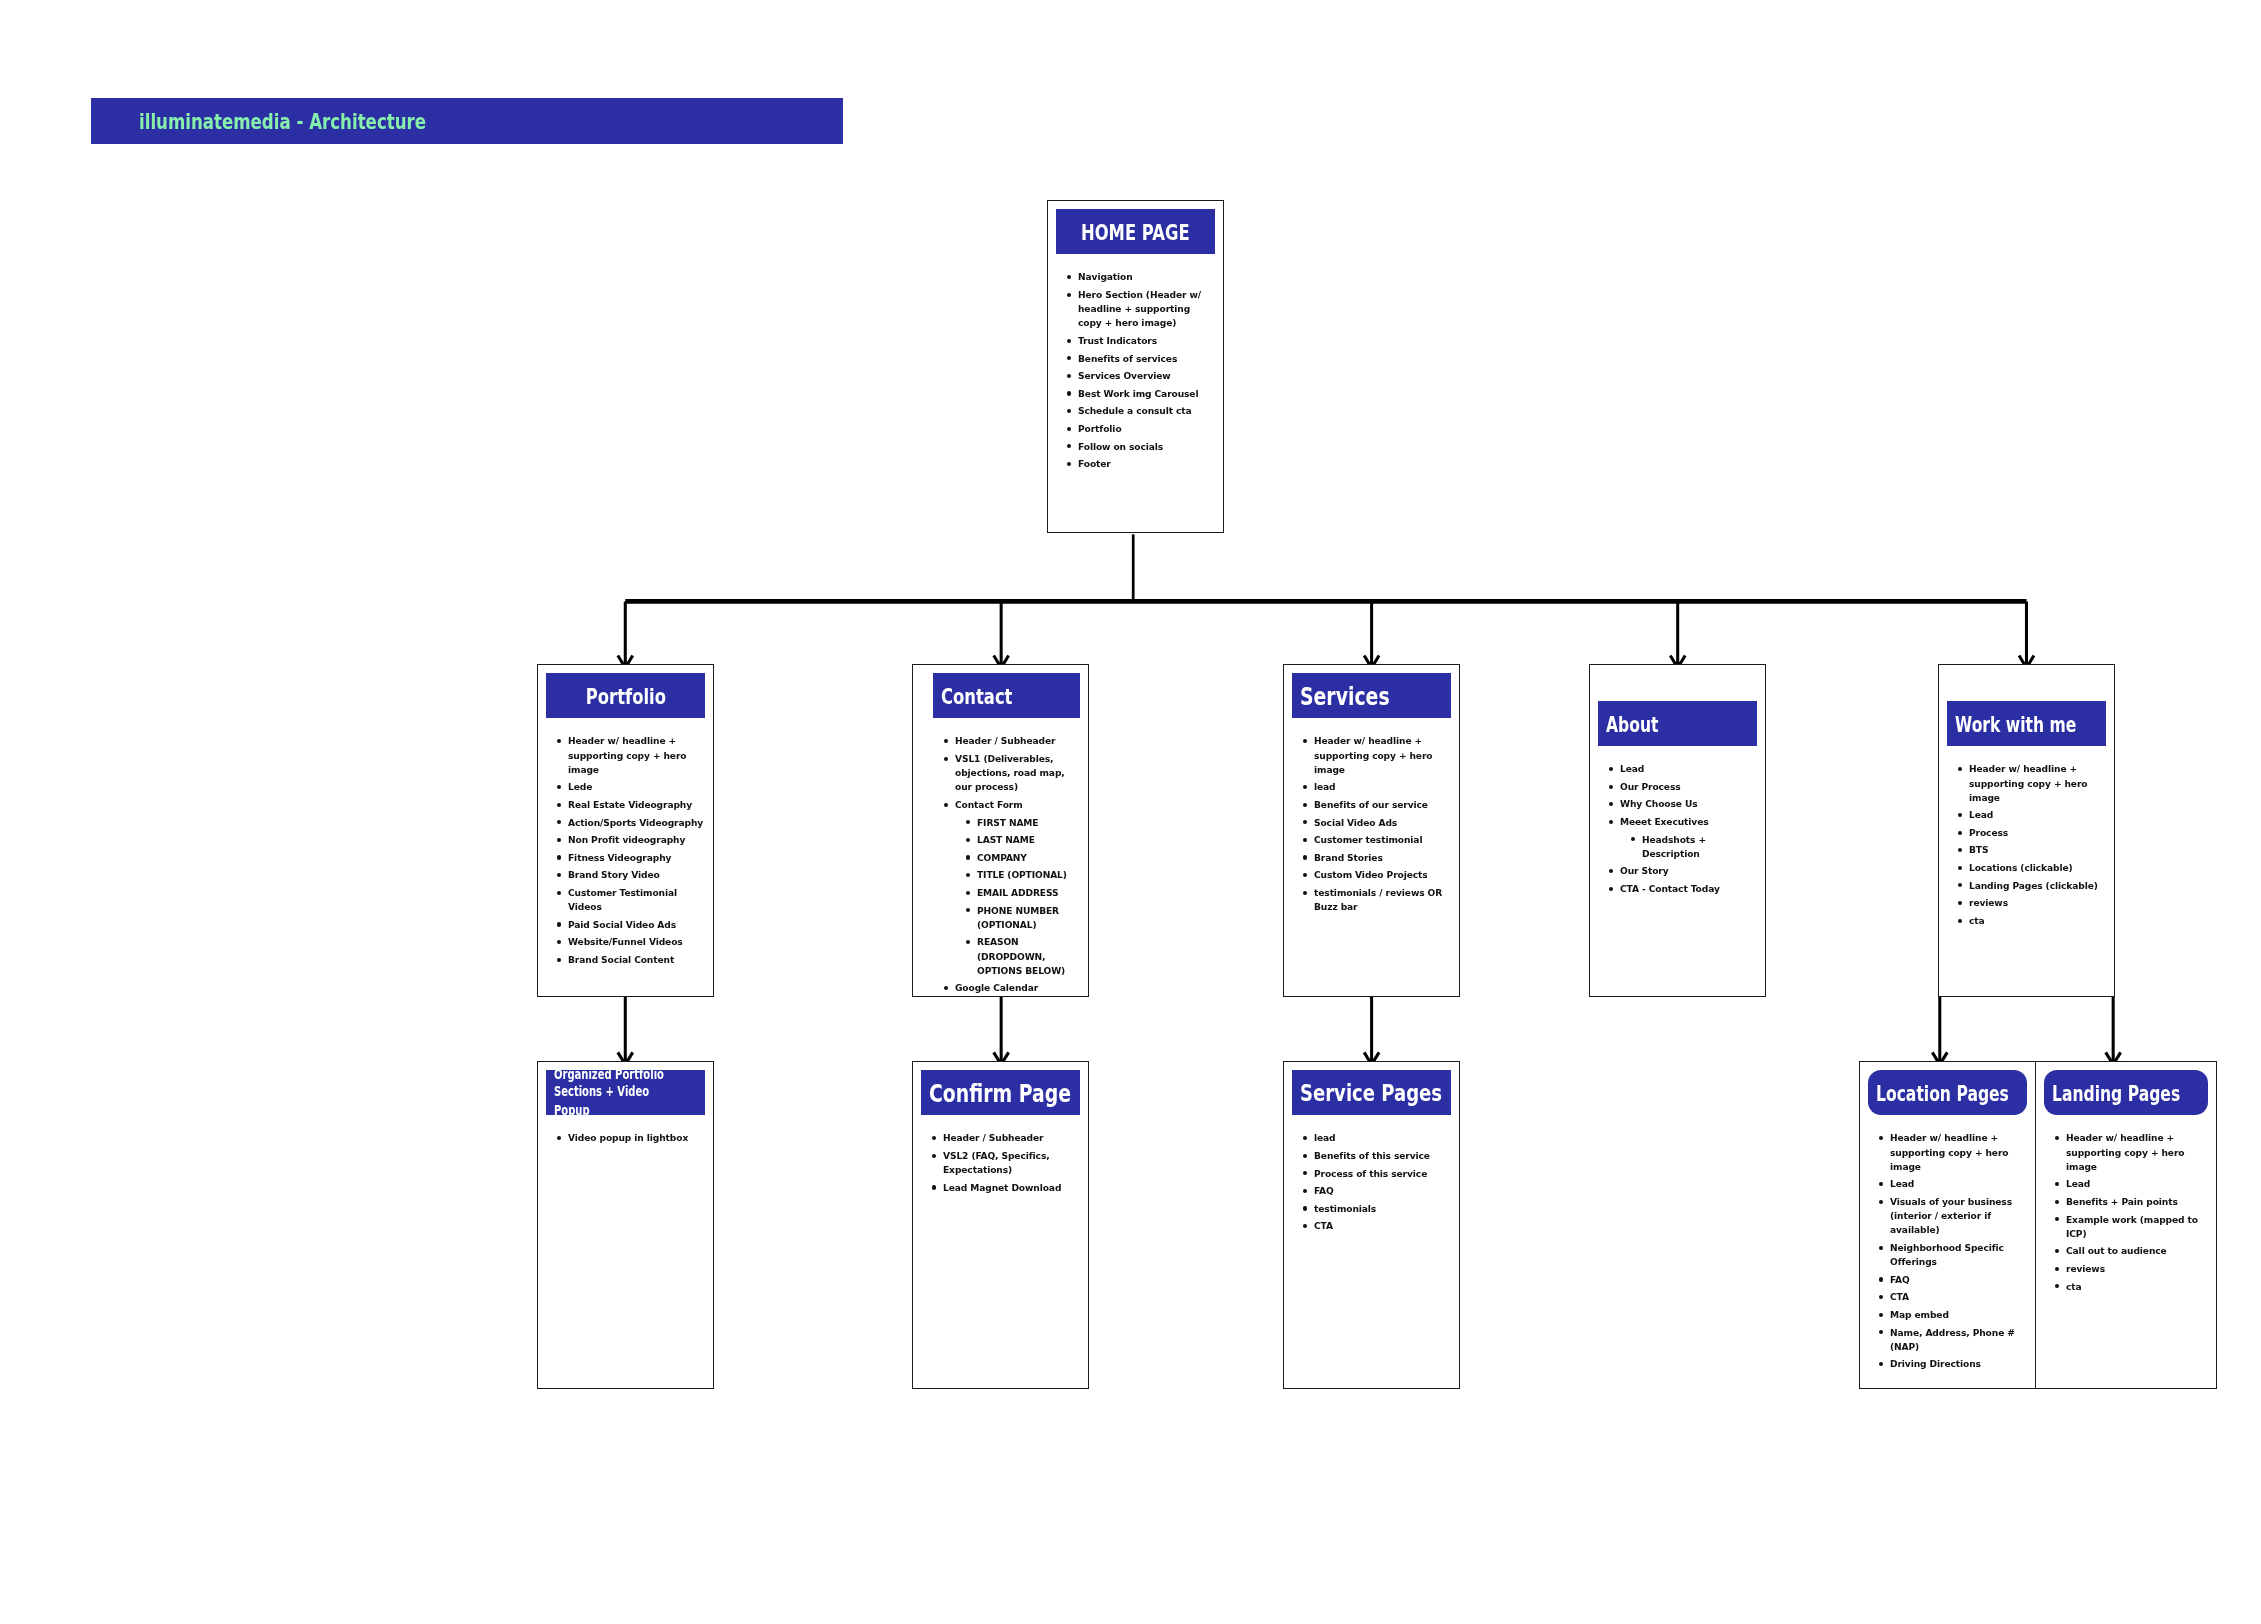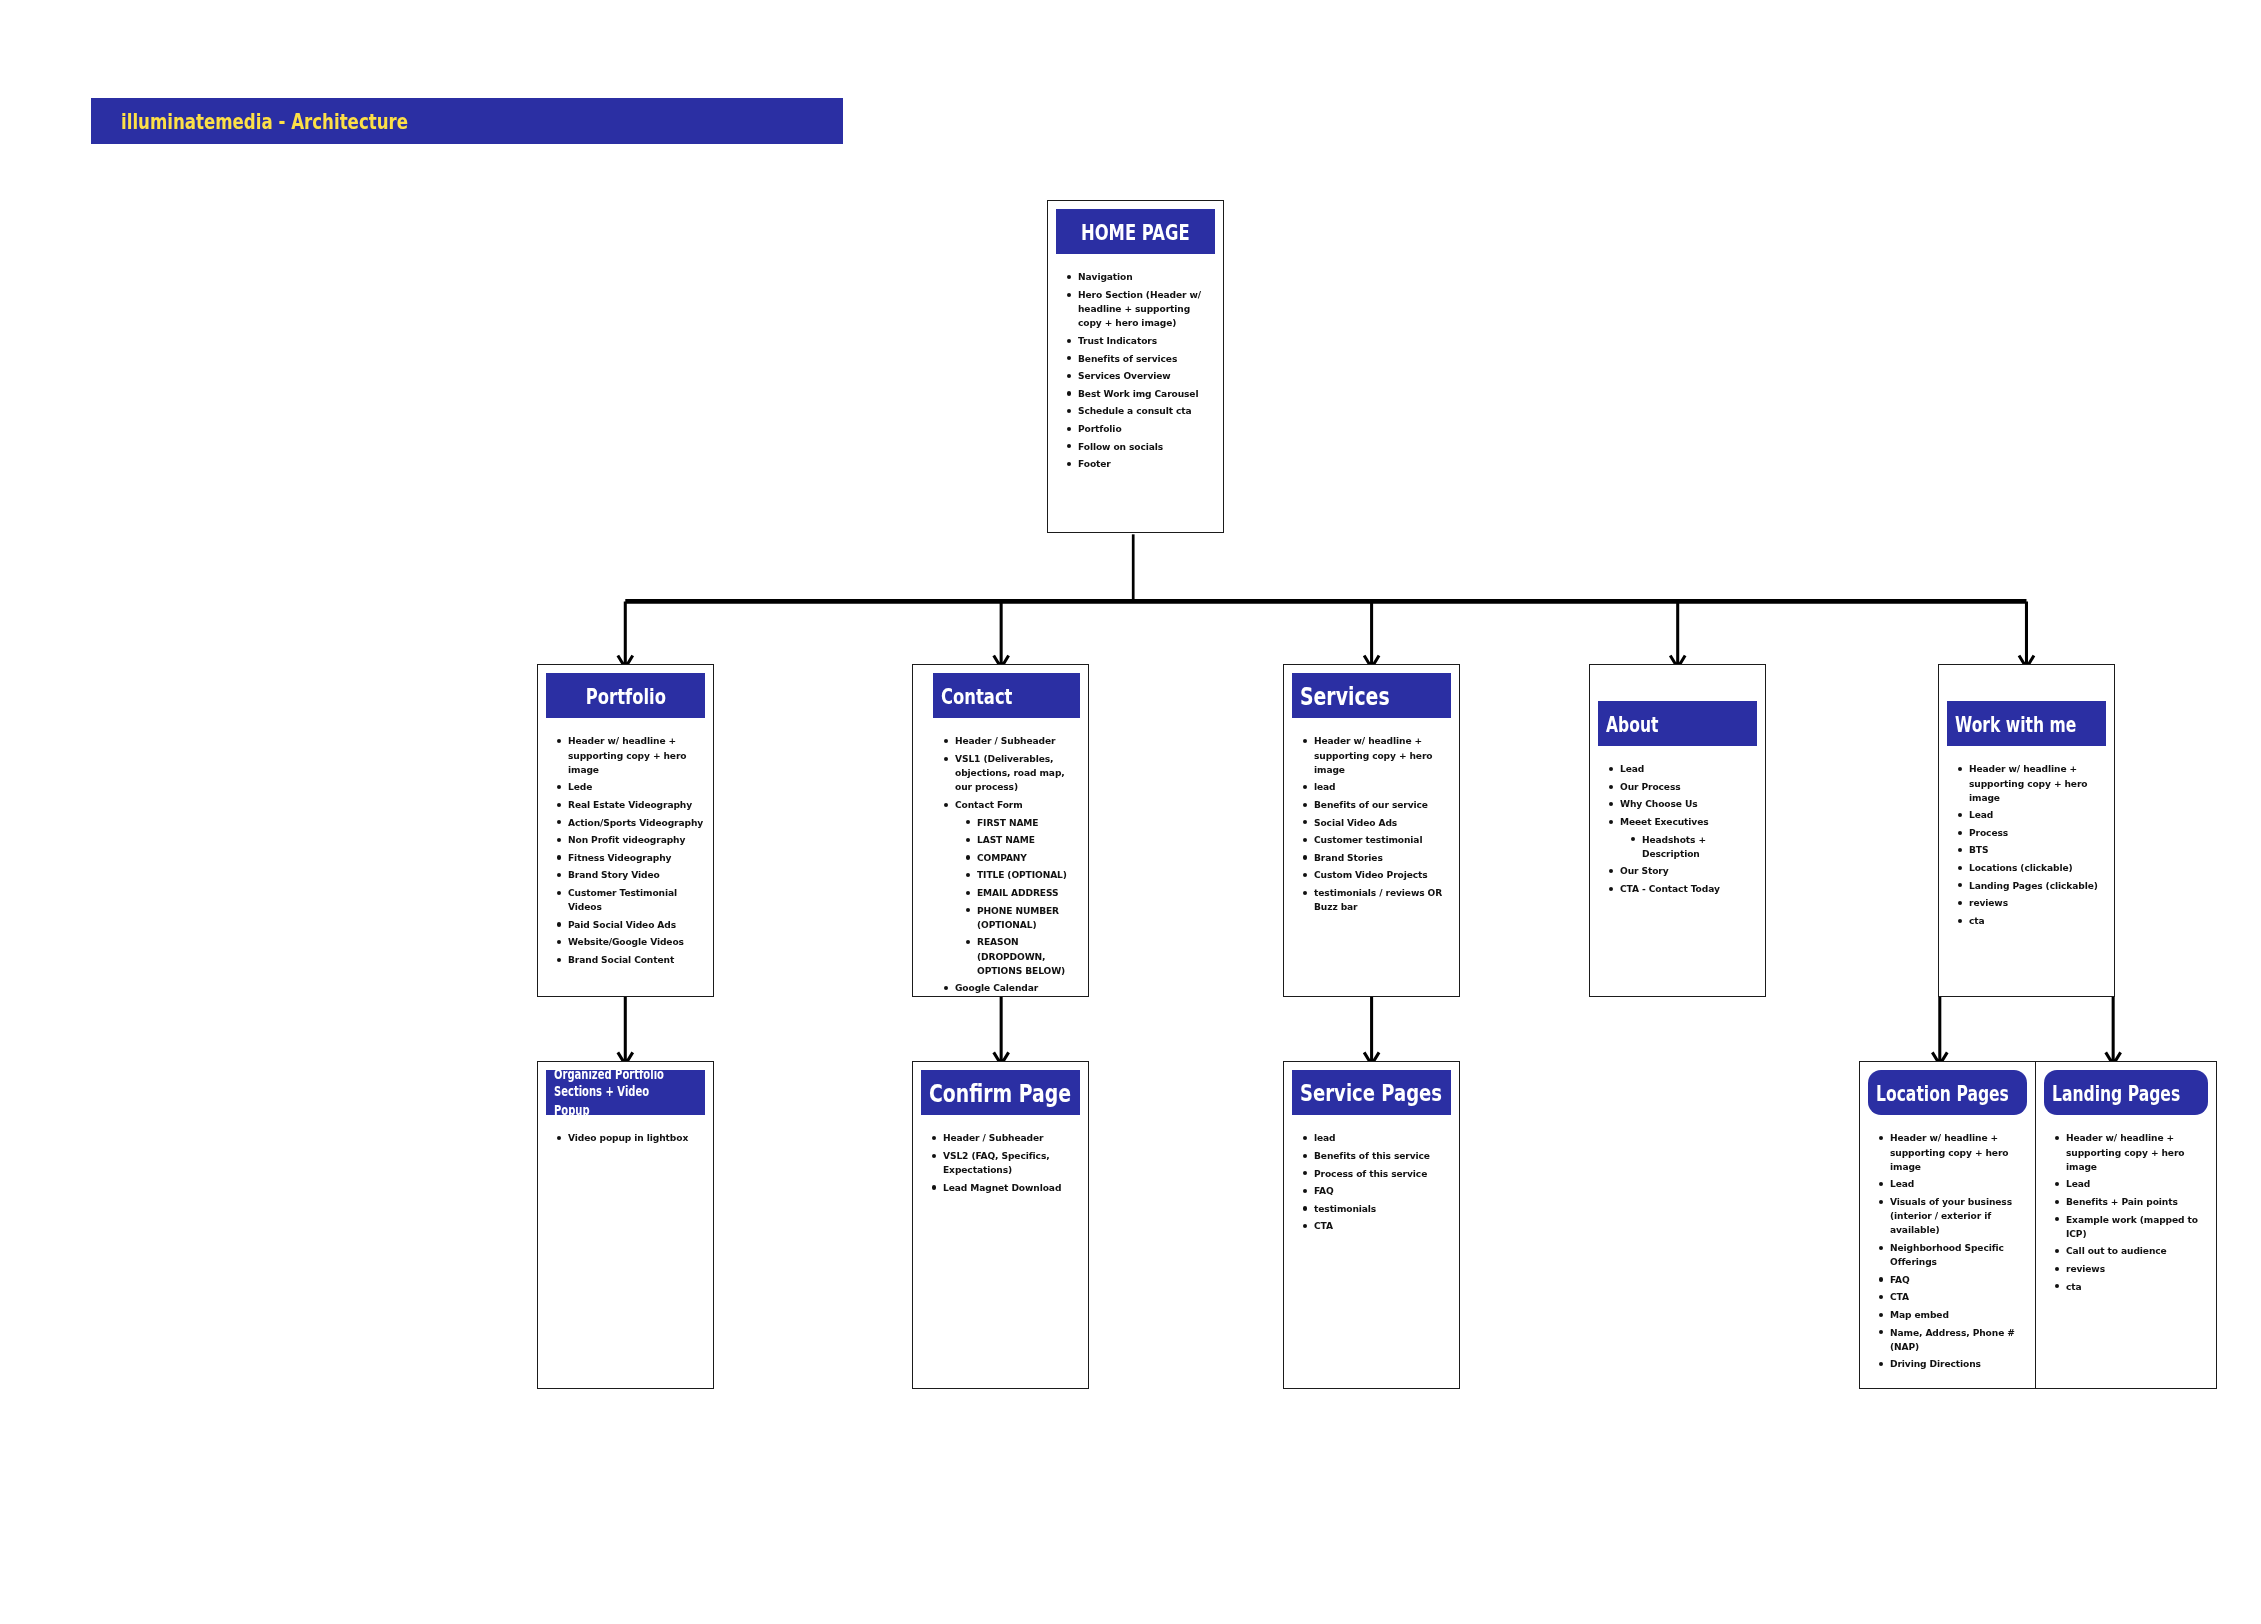--- a/index.html
+++ b/index.html
@@ -6,23 +6,23 @@
   .canvas{
     position:relative;
     width:2261px;height:1624px;
     background:#ffffff;
     font-family:"DejaVu Sans", sans-serif;
     overflow:hidden;
   }
   .titlebar{
     position:absolute;
     display:flex;align-items:center;
-    background:#2B2FA3;color:#fde047;
+    background:#2B2FA3;color:#86efac;
     font-weight:bold;font-size:20.3px;
-    padding-left:30px;box-sizing:border-box;
+    padding-left:48px;box-sizing:border-box;
   }
   .cond{display:inline-block;transform:scale(0.82,1.08);transform-origin:left center;white-space:nowrap;}
   .center .cond{transform-origin:center center;}
   .wrapok{white-space:normal;width:120%;line-height:1.35;}
   .box{
     position:absolute;
     background:#ffffff;
     border:1.4px solid #1b1b1b;
     box-sizing:border-box;
   }
@@ -109,21 +109,21 @@
     <ul class="items">
       <li>Header w/ headline + supporting copy + hero image</li>
       <li>Lede</li>
       <li>Real Estate Videography</li>
       <li>Action/Sports Videography</li>
       <li>Non Profit videography</li>
       <li>Fitness Videography</li>
       <li>Brand Story Video</li>
       <li>Customer Testimonial Videos</li>
       <li>Paid Social Video Ads</li>
-      <li>Website/Google Videos</li>
+      <li>Website/Funnel Videos</li>
       <li>Brand Social Content</li>
     </ul>
   </div>
 
   <div class="box" style="left:912px;top:664px;width:177px;height:333px;padding-left:12px;">
     <div class="bar fs36">
       <span class="cond">Contact</span>
     </div>
     <ul class="items">
       <li>Header / Subheader</li>

